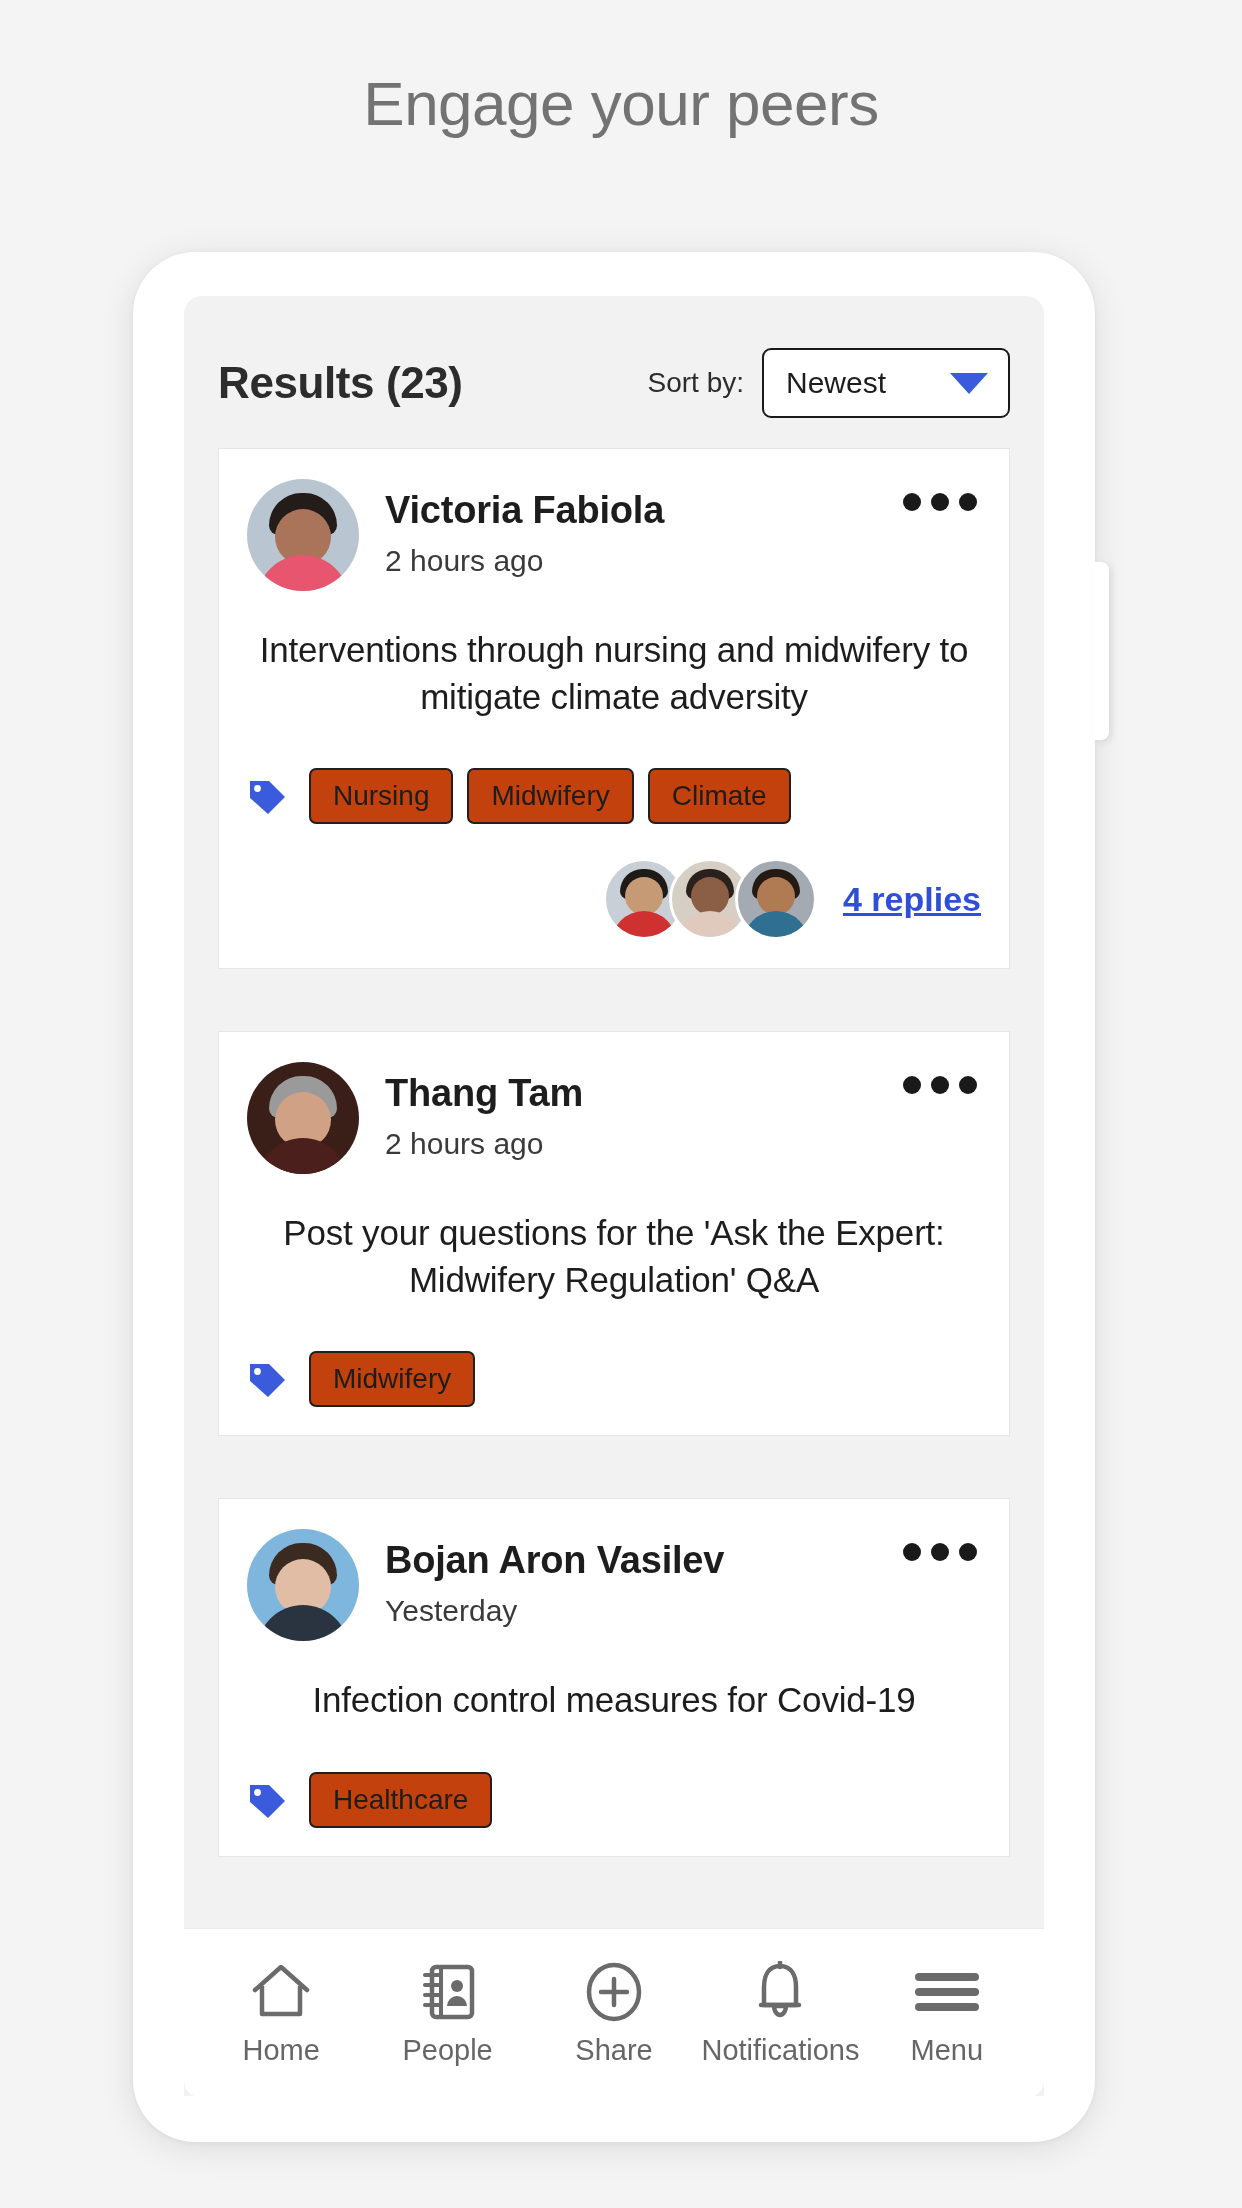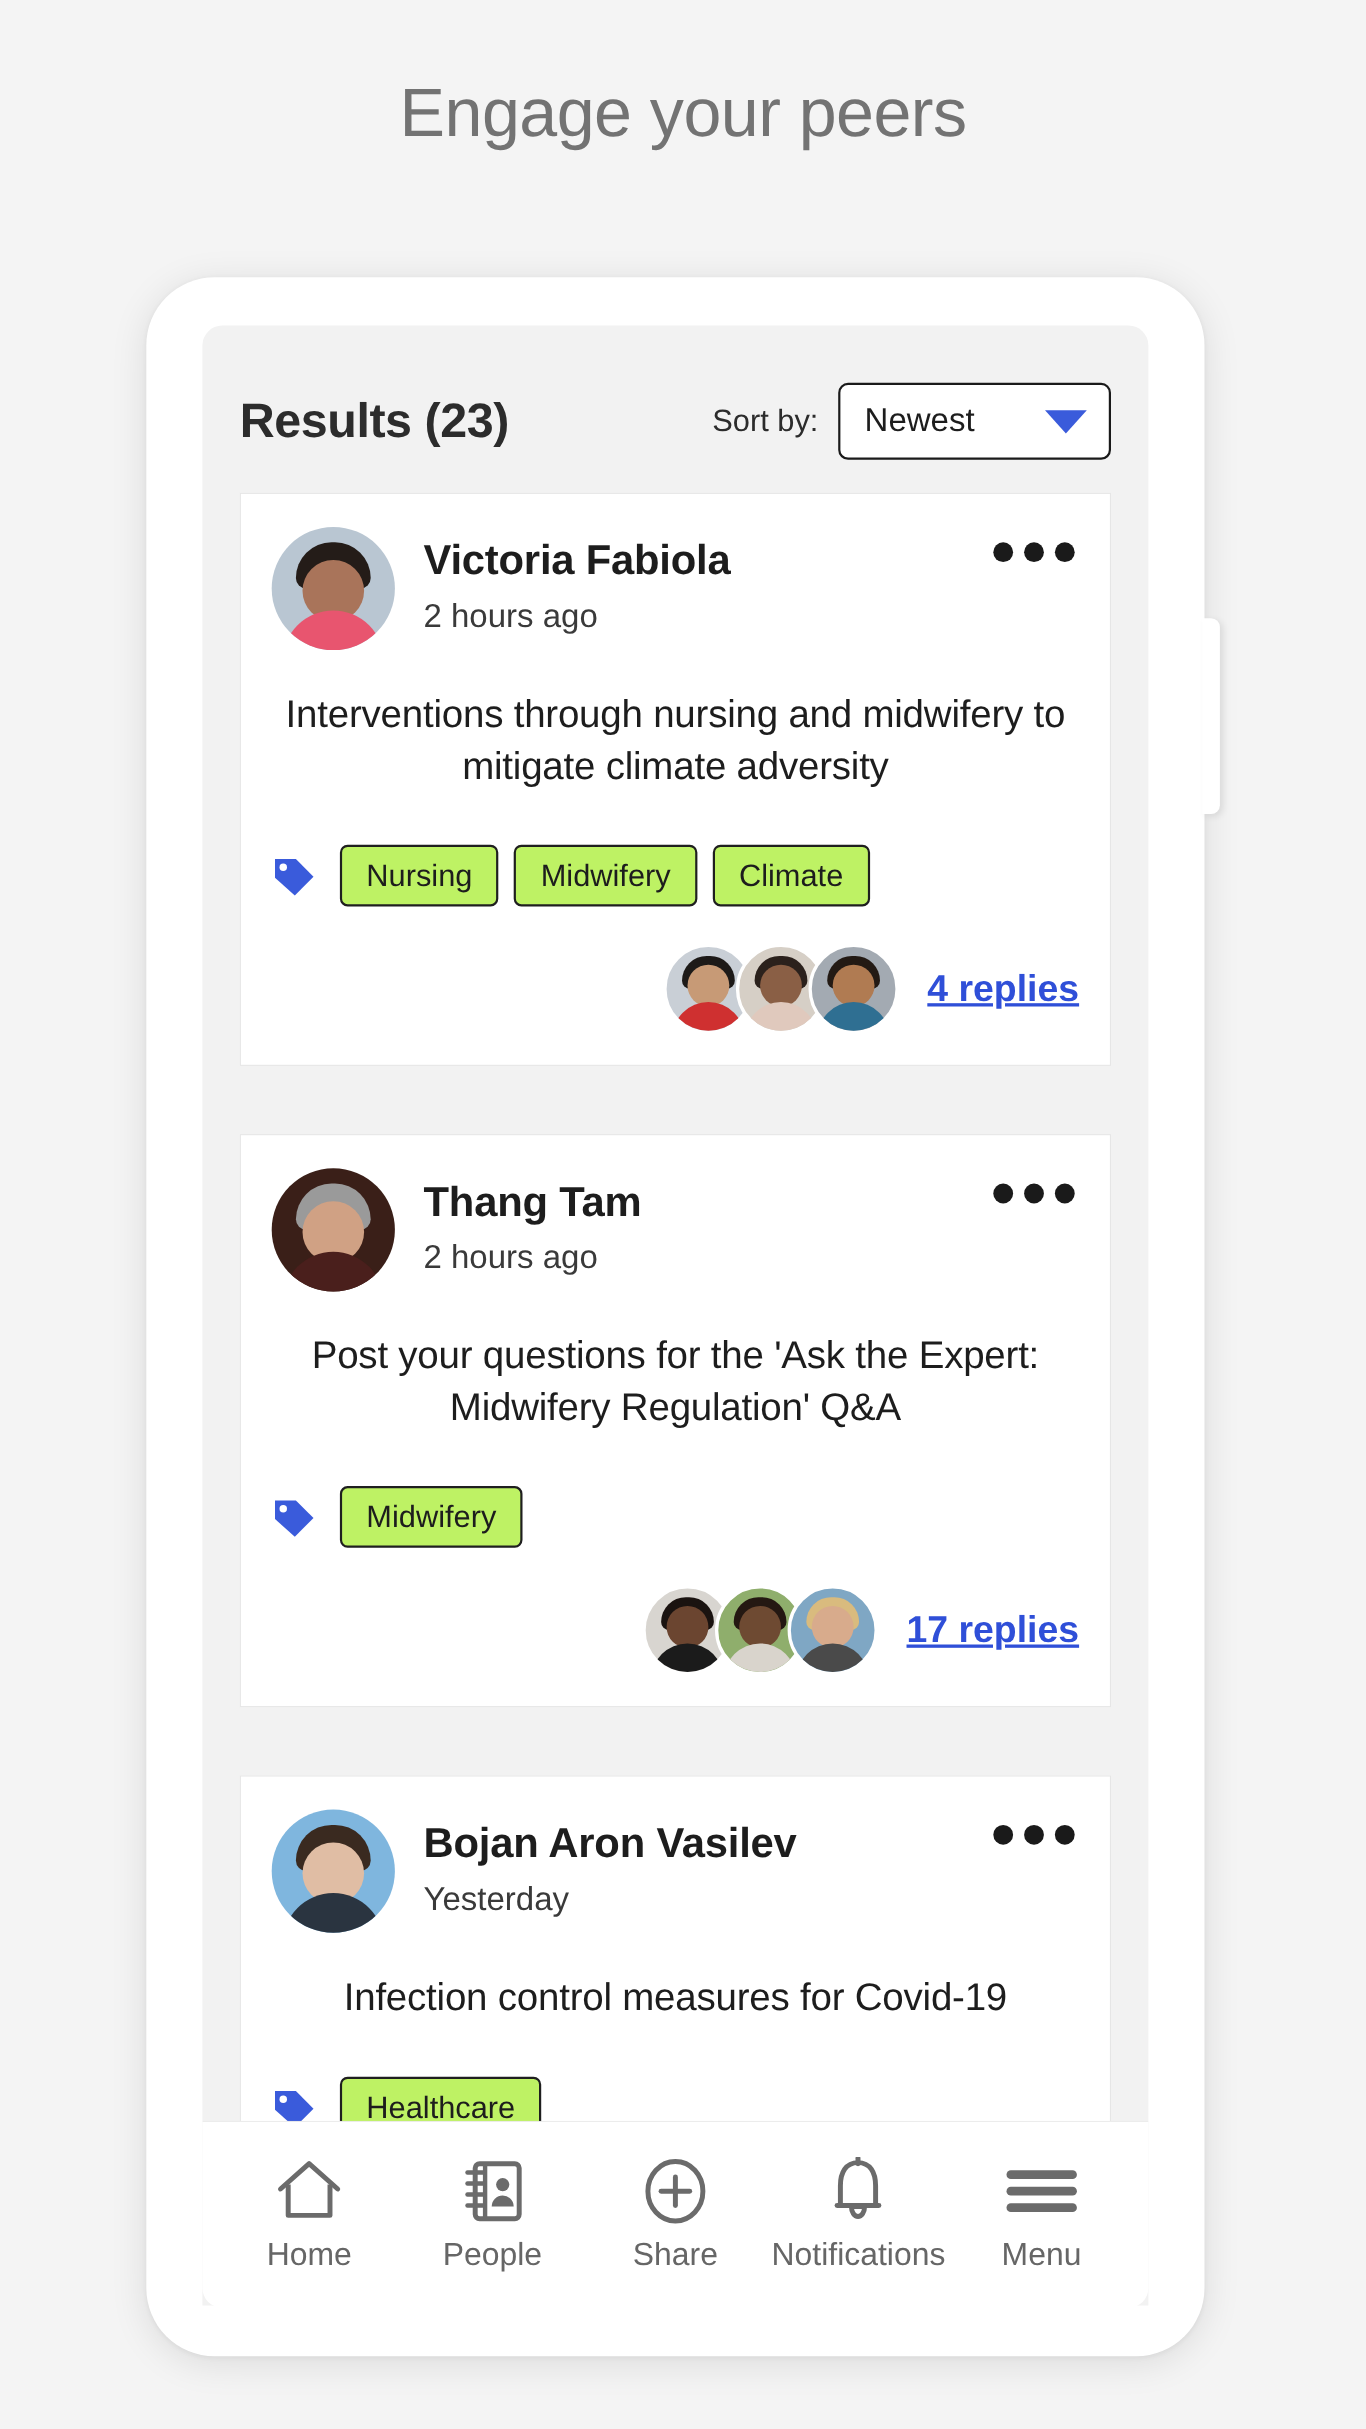--- a/index.html
+++ b/index.html
@@ -199,21 +199,21 @@
     width: 40px; height: 40px;
     flex: 0 0 auto;
     margin-right: 8px;
   }
   .tag-chip {
     border: 2px solid #1f1f1f;
     border-radius: 7px;
     padding: 10px 22px;
     font-size: 28px;
     color: #1d1d1d;
-    background: #bef264;
+    background: #c2410c;
     cursor: pointer;
     white-space: nowrap;
   }
 
   .replies-row {
     display: flex;
     align-items: center;
     justify-content: flex-end;
     margin-top: 34px;
   }
@@ -389,40 +389,20 @@
         <div class="tag-row">
           <span class="tag-icon">
             <svg viewBox="0 0 40 40" width="40" height="40">
               <path d="M3 5 L22 5 L38 21 L21 38 L3 22 Z" fill="#3a5bdb"></path>
               <circle cx="10.5" cy="12.5" r="3.4" fill="#ffffff"></circle>
             </svg>
           </span>
           <span class="tag-chip">Midwifery</span>
         </div>
 
-        <div class="replies-row">
-          <div class="avatar-stack">
-            <span class="mini" style="background:#d8d5d0">
-              <span class="m-hair" style="background:#1a1310"></span>
-              <span class="m-face" style="background:#6b4530"></span>
-              <span class="m-body" style="background:#1b1b1b"></span>
-            </span>
-            <span class="mini" style="background:#8fae6c">
-              <span class="m-hair" style="background:#241812"></span>
-              <span class="m-face" style="background:#6e4a32"></span>
-              <span class="m-body" style="background:#d9d4cc"></span>
-            </span>
-            <span class="mini" style="background:#7fa7c4">
-              <span class="m-hair" style="background:#d9bb7e"></span>
-              <span class="m-face" style="background:#d8ab8c"></span>
-              <span class="m-body" style="background:#4a4a4a"></span>
-            </span>
-          </div>
-          <span class="replies-link">17 replies</span>
-        </div>
       </div>
 
       <div class="post-card">
         <div class="post-top">
           <div class="avatar" style="background:#7fb6de">
             <span class="hair" style="background:#3a2a20"></span>
             <span class="face" style="background:#e0bda4"></span>
             <span class="shoulders" style="background:#2a3440"></span>
           </div>
           <div class="post-meta">

